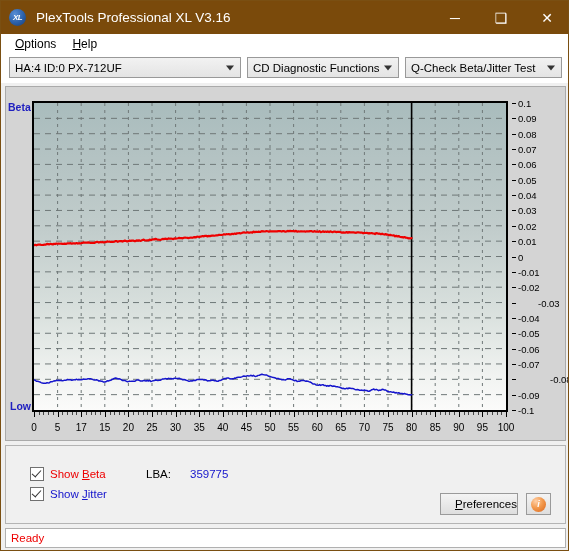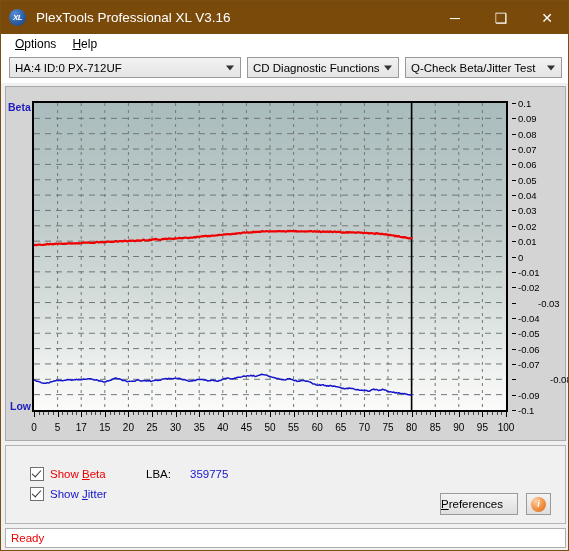--- a/index.html
+++ b/index.html
@@ -280,21 +280,21 @@
   }
   #prefs-btn {
     position: absolute;
     left: 434px; top: 47px;
     width: 78px; height: 22px;
     background: linear-gradient(#f4f4f4, #dedede);
     border: 1px solid #9a9a9a;
     box-sizing: border-box;
     display: flex;
     align-items: center;
-    justify-content: flex-start;
+    justify-content: flex-end;
     font-size: 11.5px;
     color: #000000;
     cursor: default;
   }
   #info-btn {
     position: absolute;
     left: 520px; top: 47px;
     width: 25px; height: 22px;
     background: linear-gradient(#f4f4f4, #dedede);
     border: 1px solid #9a9a9a;

